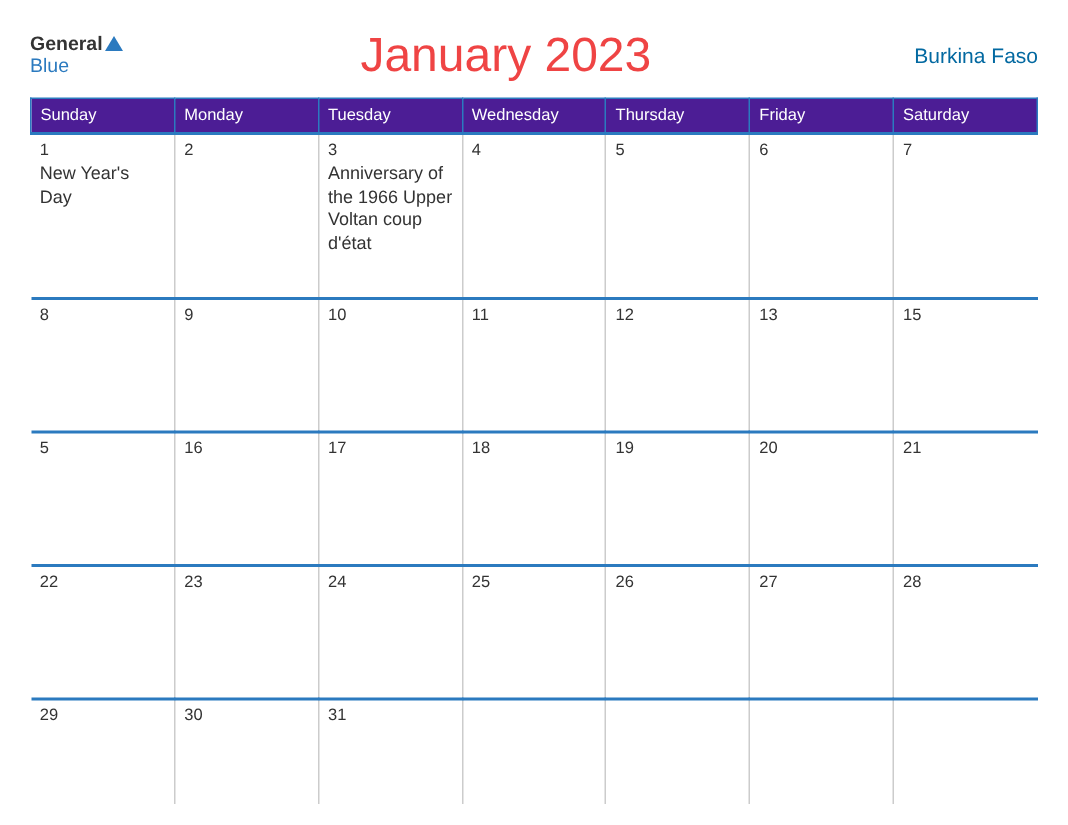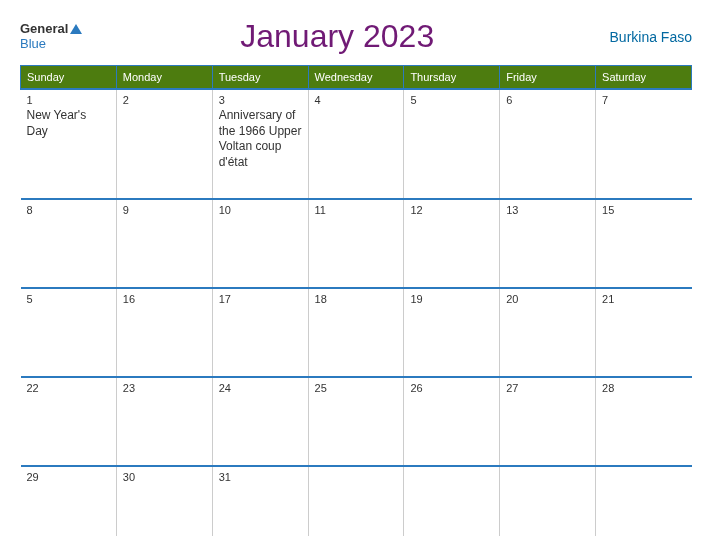--- a/index.html
+++ b/index.html
@@ -51,38 +51,38 @@
       margin-left: 2px;
       vertical-align: middle;
     }
     .logo-row {
       display: flex;
       align-items: center;
     }
     .title {
       font-size: 32px;
       font-weight: normal;
-      color: #701a75;
+      color: #ef4444;
       text-align: center;
       flex: 1;
     }
     .country {
       font-size: 14px;
       color: #0369a1;
       text-align: right;
       min-width: 100px;
     }
     .calendar {
       flex: 1;
       border-collapse: collapse;
       width: 100%;
       table-layout: fixed;
     }
     .calendar thead tr {
-      background: #4d7c0f;
+      background: #4c1d95;
       color: #fff;
     }
     .calendar thead th {
       font-size: 11px;
       font-weight: normal;
       padding: 5px 6px;
       text-align: left;
       border: 1px solid #2b7abf;
     }
     .calendar tbody tr {

